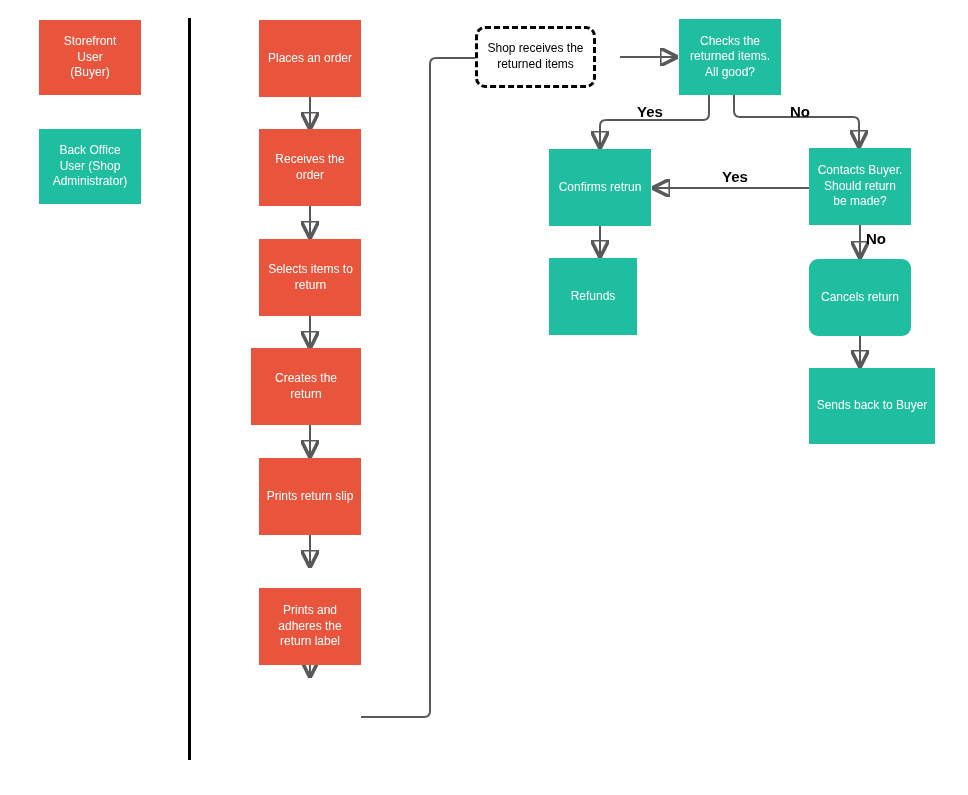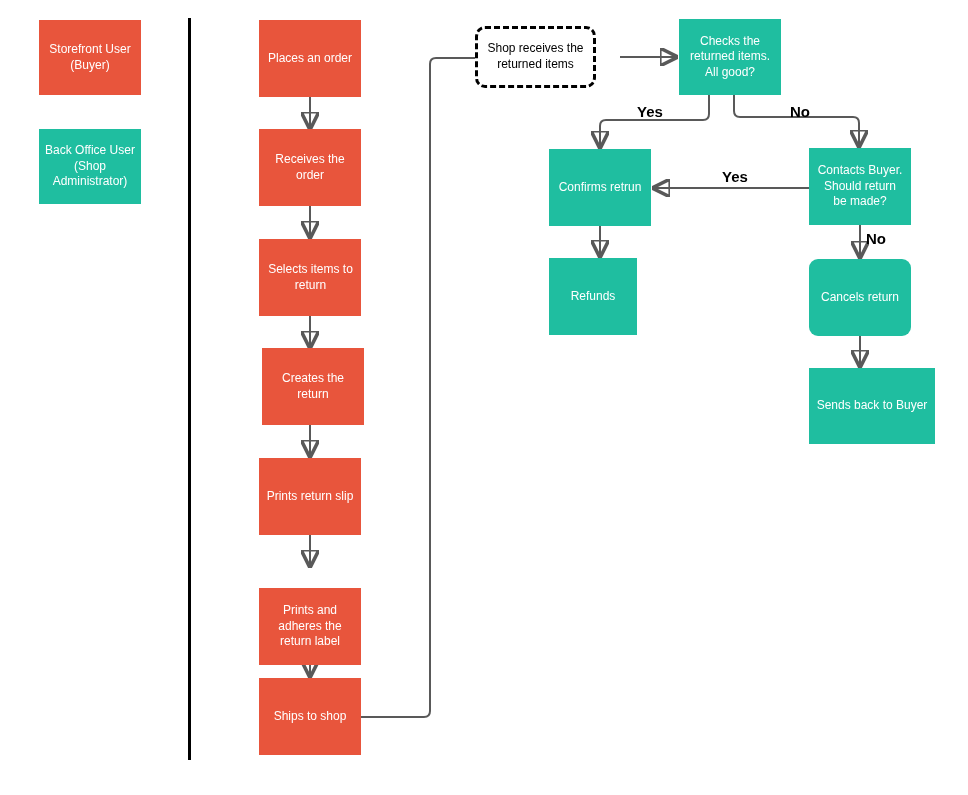--- a/index.html
+++ b/index.html
@@ -36,21 +36,21 @@
     left: 39px;
     width: 102px;
     height: 75px;
     display: flex;
     align-items: center;
     justify-content: center;
     text-align: center;
     font-size: 12px;
     line-height: 1.3;
     color: #ffffff;
-    padding: 4px 6px;
+    padding: 4px 20px;
   }
   .divider {
     position: absolute;
     left: 188px;
     top: 18px;
     width: 3px;
     height: 742px;
     background: #000000;
   }
   .edge-label {
@@ -112,24 +112,23 @@
   </svg>
 
   <div class="legend-box" style="top:20px; background:#E8553C;">Storefront User (Buyer)</div>
   <div class="legend-box" style="top:129px; background:#1FBEA0;">Back Office User (Shop Administrator)</div>
 
   <div class="divider"></div>
 
   <div class="node red" style="left:259px; top:20px;  width:102px; height:77px;">Places an order</div>
   <div class="node red" style="left:259px; top:129px; width:102px; height:77px;">Receives the order</div>
   <div class="node red" style="left:259px; top:239px; width:102px; height:77px;padding-left:8px;">Selects items to return</div>
-  <div class="node red" style="left:262px; top:348px; width:102px; height:77px;">Creates the return</div>
+  <div class="node red" style="left:251px; top:348px; width:110px; height:77px;">Creates the return</div>
   <div class="node red" style="left:259px; top:458px; width:102px; height:77px;">Prints return slip</div>
   <div class="node red" style="left:259px; top:588px; width:102px; height:77px;">Prints and adheres the return label</div>
-  <div class="node red" style="left:259px; top:678px; width:102px; height:77px;">Ships to shop</div>
 
   <div class="node dashed" style="left:475px; top:26px; width:121px; height:62px;">Shop receives the returned items</div>
   <div class="node teal" style="left:679px; top:19px; width:102px; height:76px;">Checks the returned items. All good?</div>
   <div class="node teal" style="left:549px; top:149px; width:102px; height:77px;">Confirms retrun</div>
   <div class="node teal" style="left:549px; top:258px; width:88px; height:77px;">Refunds</div>
   <div class="node teal" style="left:809px; top:148px; width:102px; height:77px;">Contacts Buyer. Should return be made?</div>
   <div class="node teal" style="left:809px; top:259px; width:102px; height:77px;border-radius:9px;">Cancels return</div>
   <div class="node teal" style="left:809px; top:368px; width:126px; height:76px;">Sends back to Buyer</div>
 
   <div class="edge-label" style="left:628px; top:103px;">Yes</div>

